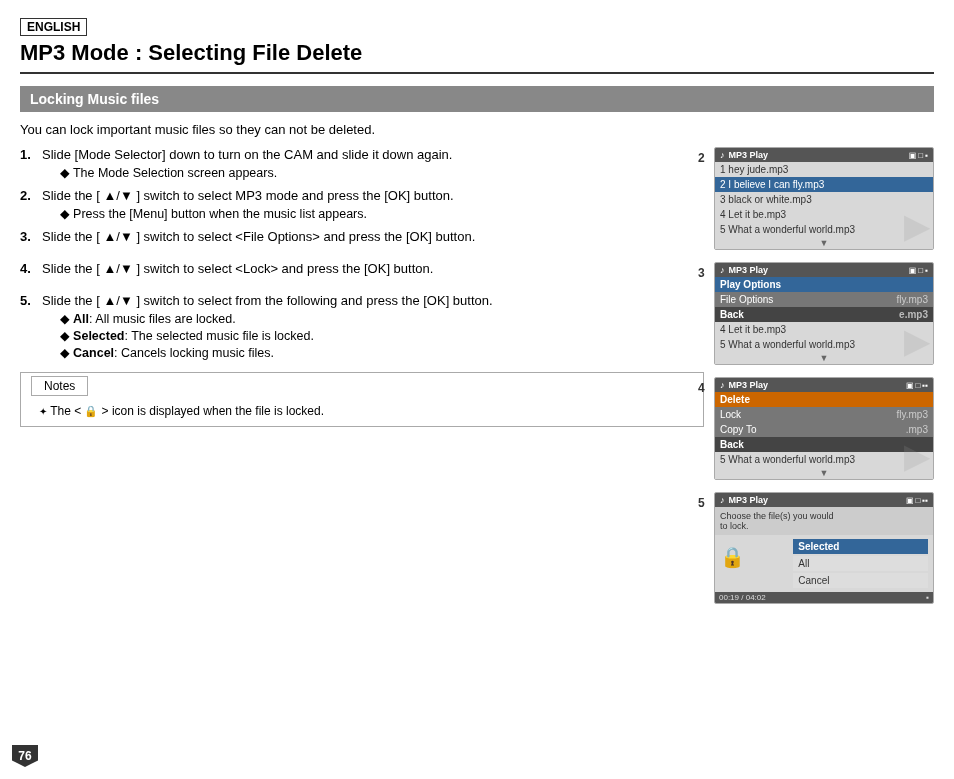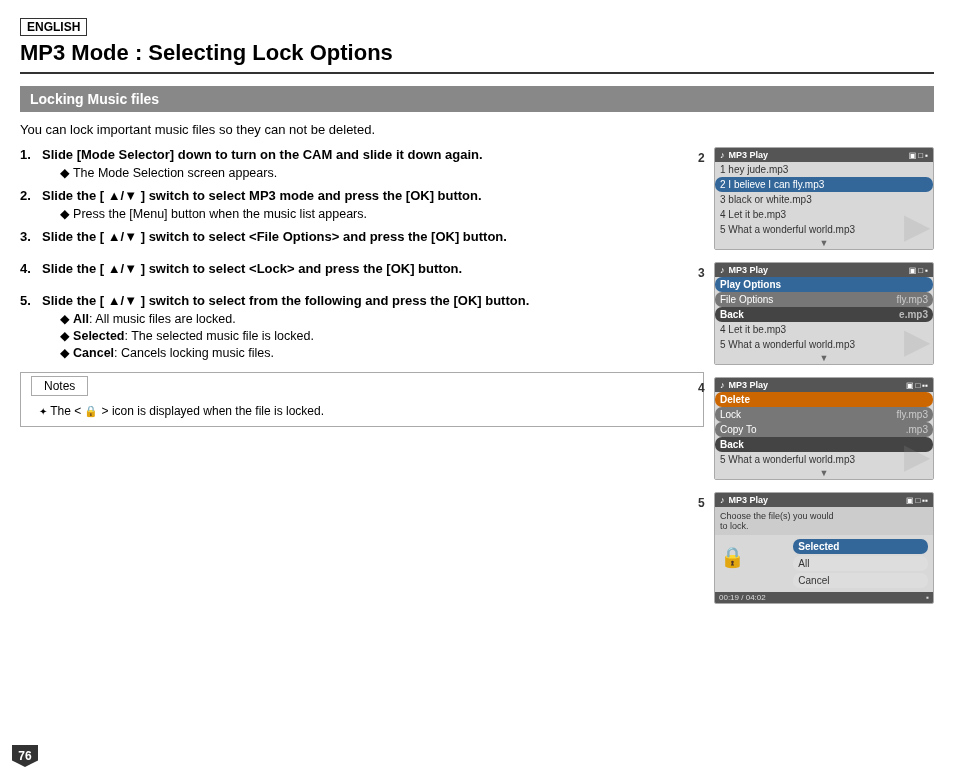--- a/index.html
+++ b/index.html
@@ -61,21 +61,21 @@
     }
 
     .right-col {
       width: 220px;
       display: flex;
       flex-direction: column;
       gap: 6px;
     }
 
     .step-title {
-      font-weight: bold;
+      font-weight: normal;
       font-size: 13px;
       margin-bottom: 3px;
     }
 
     .sub-bullet {
       margin-left: 18px;
       font-size: 12.5px;
       margin-top: 2px;
     }
 
@@ -132,21 +132,20 @@
 
     .panel-wrapper {
       position: relative;
       margin-bottom: 6px;
     }
 
     .device-list-item {
       padding: 2px 5px;
       font-size: 10px;
       color: #333;
-      border-radius: 7px;
     }
 
     .device-list-item.highlighted {
       background: #336699;
       color: #fff;
     }
 
     .device-list-item.menu-blue {
       background: #336699;
       color: #fff;
@@ -277,21 +276,21 @@
       display: flex;
       justify-content: space-between;
     }
   </style>
 </head>
 <body>
 
 <div class="page">
 
   <div class="english-tag">ENGLISH</div>
-  <div class="page-title">MP3 Mode : Selecting Lock Options</div>
+  <div class="page-title">MP3 Mode : Selecting File Delete</div>
 
   <div class="section-header">Locking Music files</div>
   <div class="intro-text">You can lock important music files so they can not be deleted.</div>
 
   <div class="content-area">
 
     <div class="left-col">
 
       <div class="step-row">
         <div class="step-num-col">1.</div>

